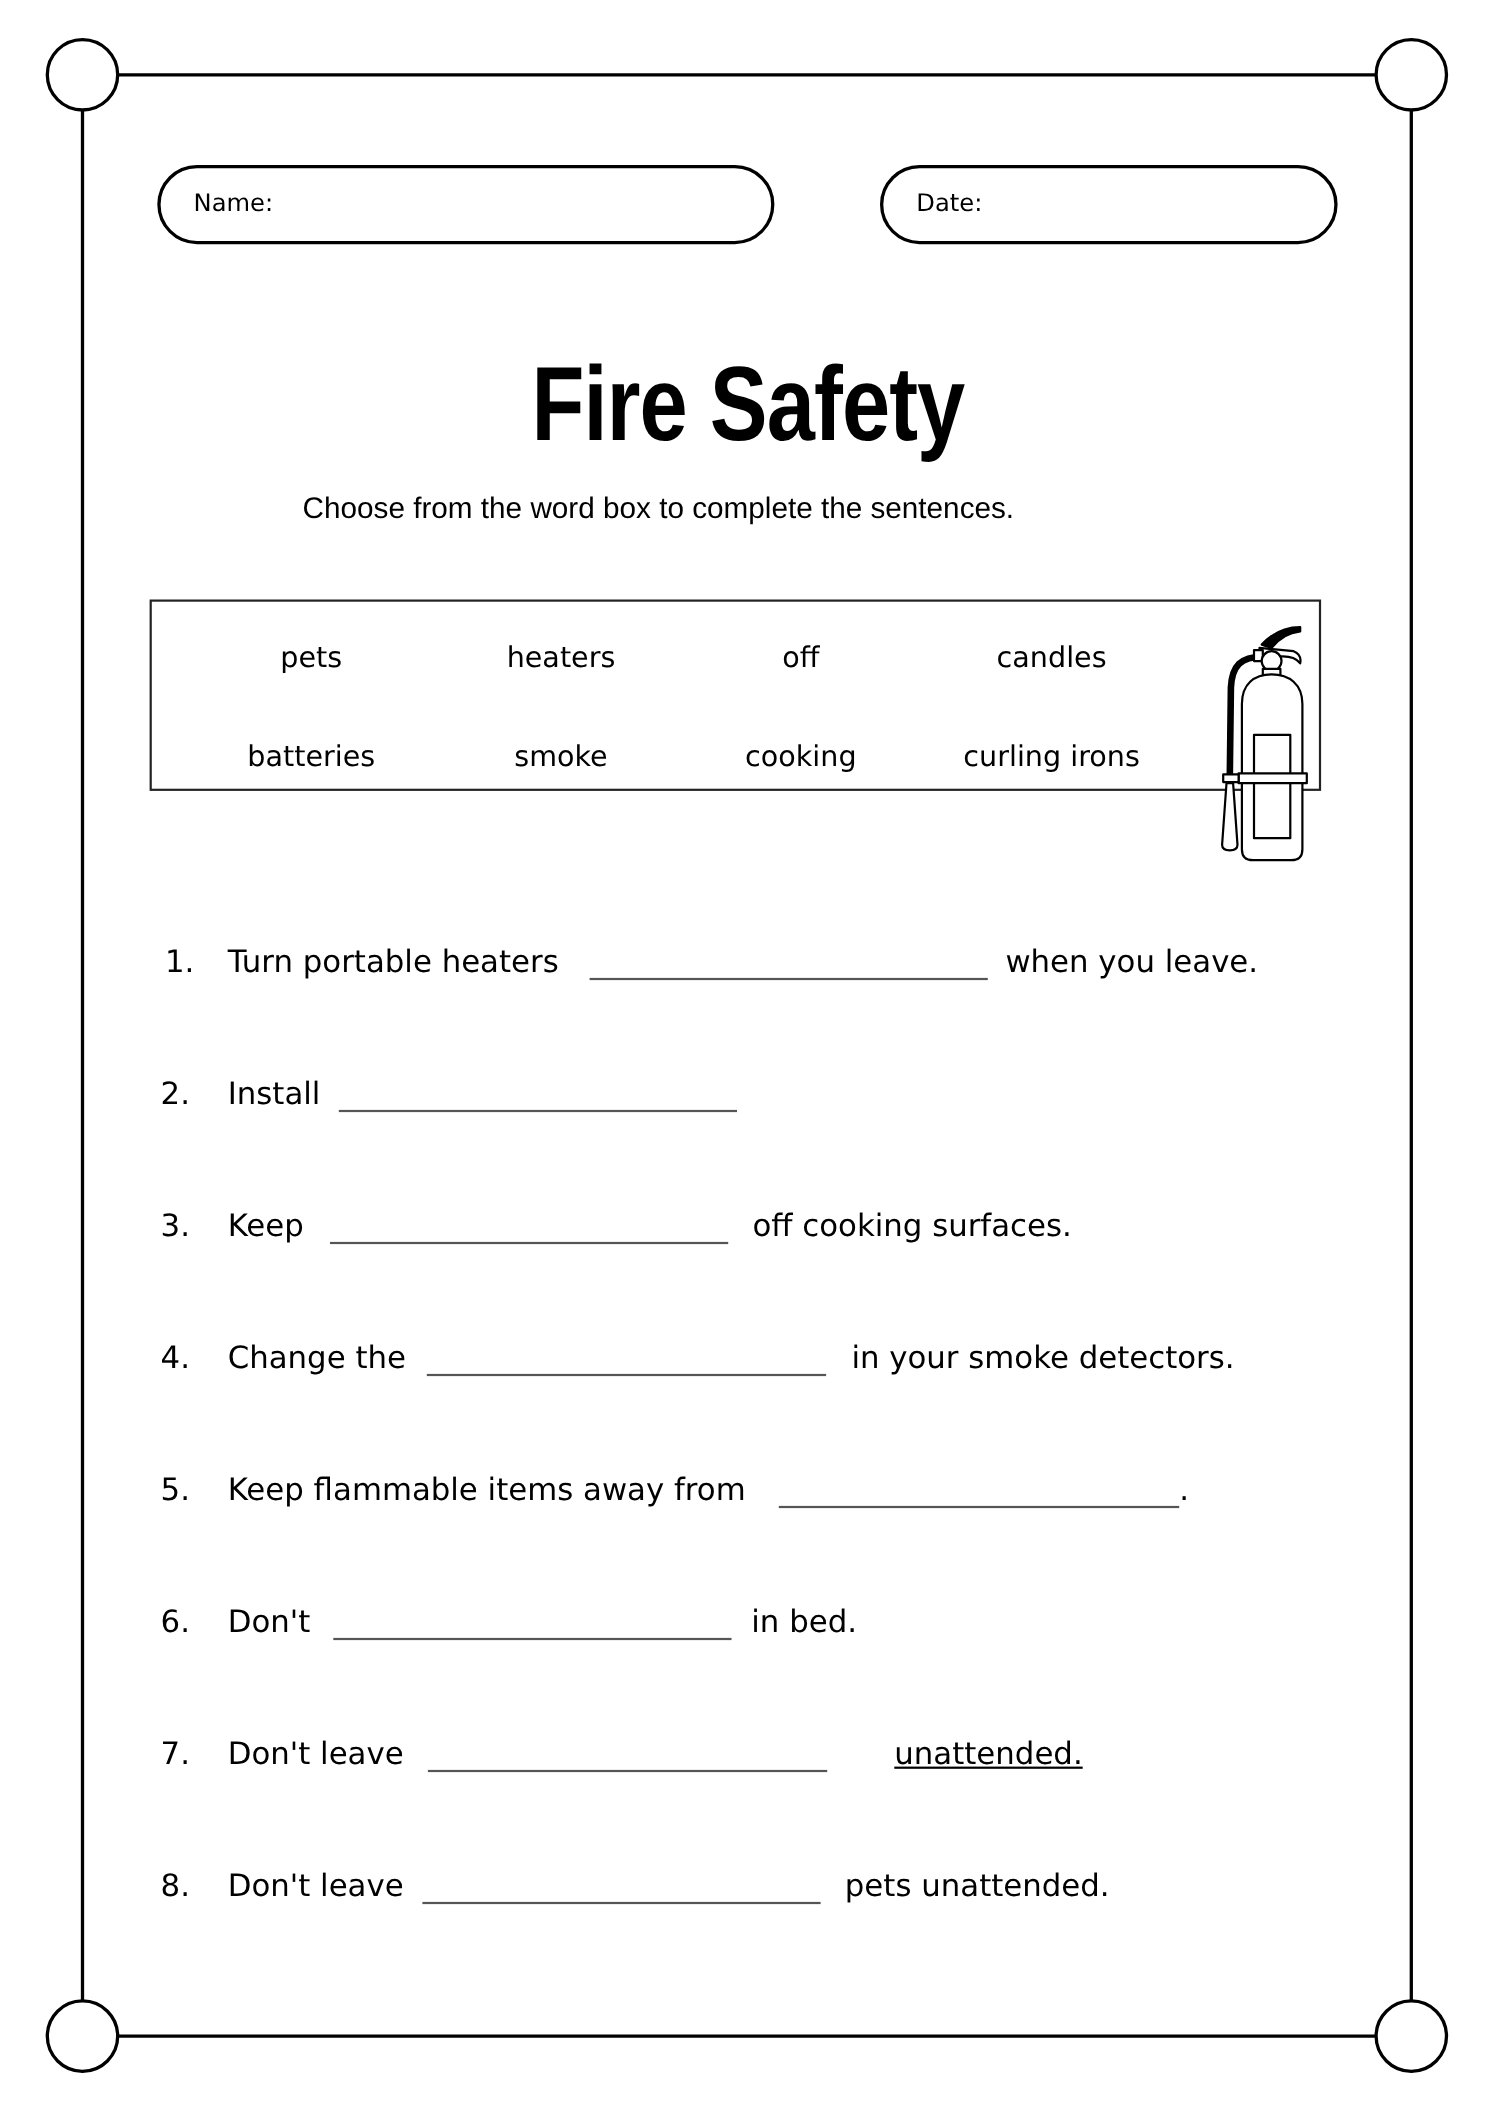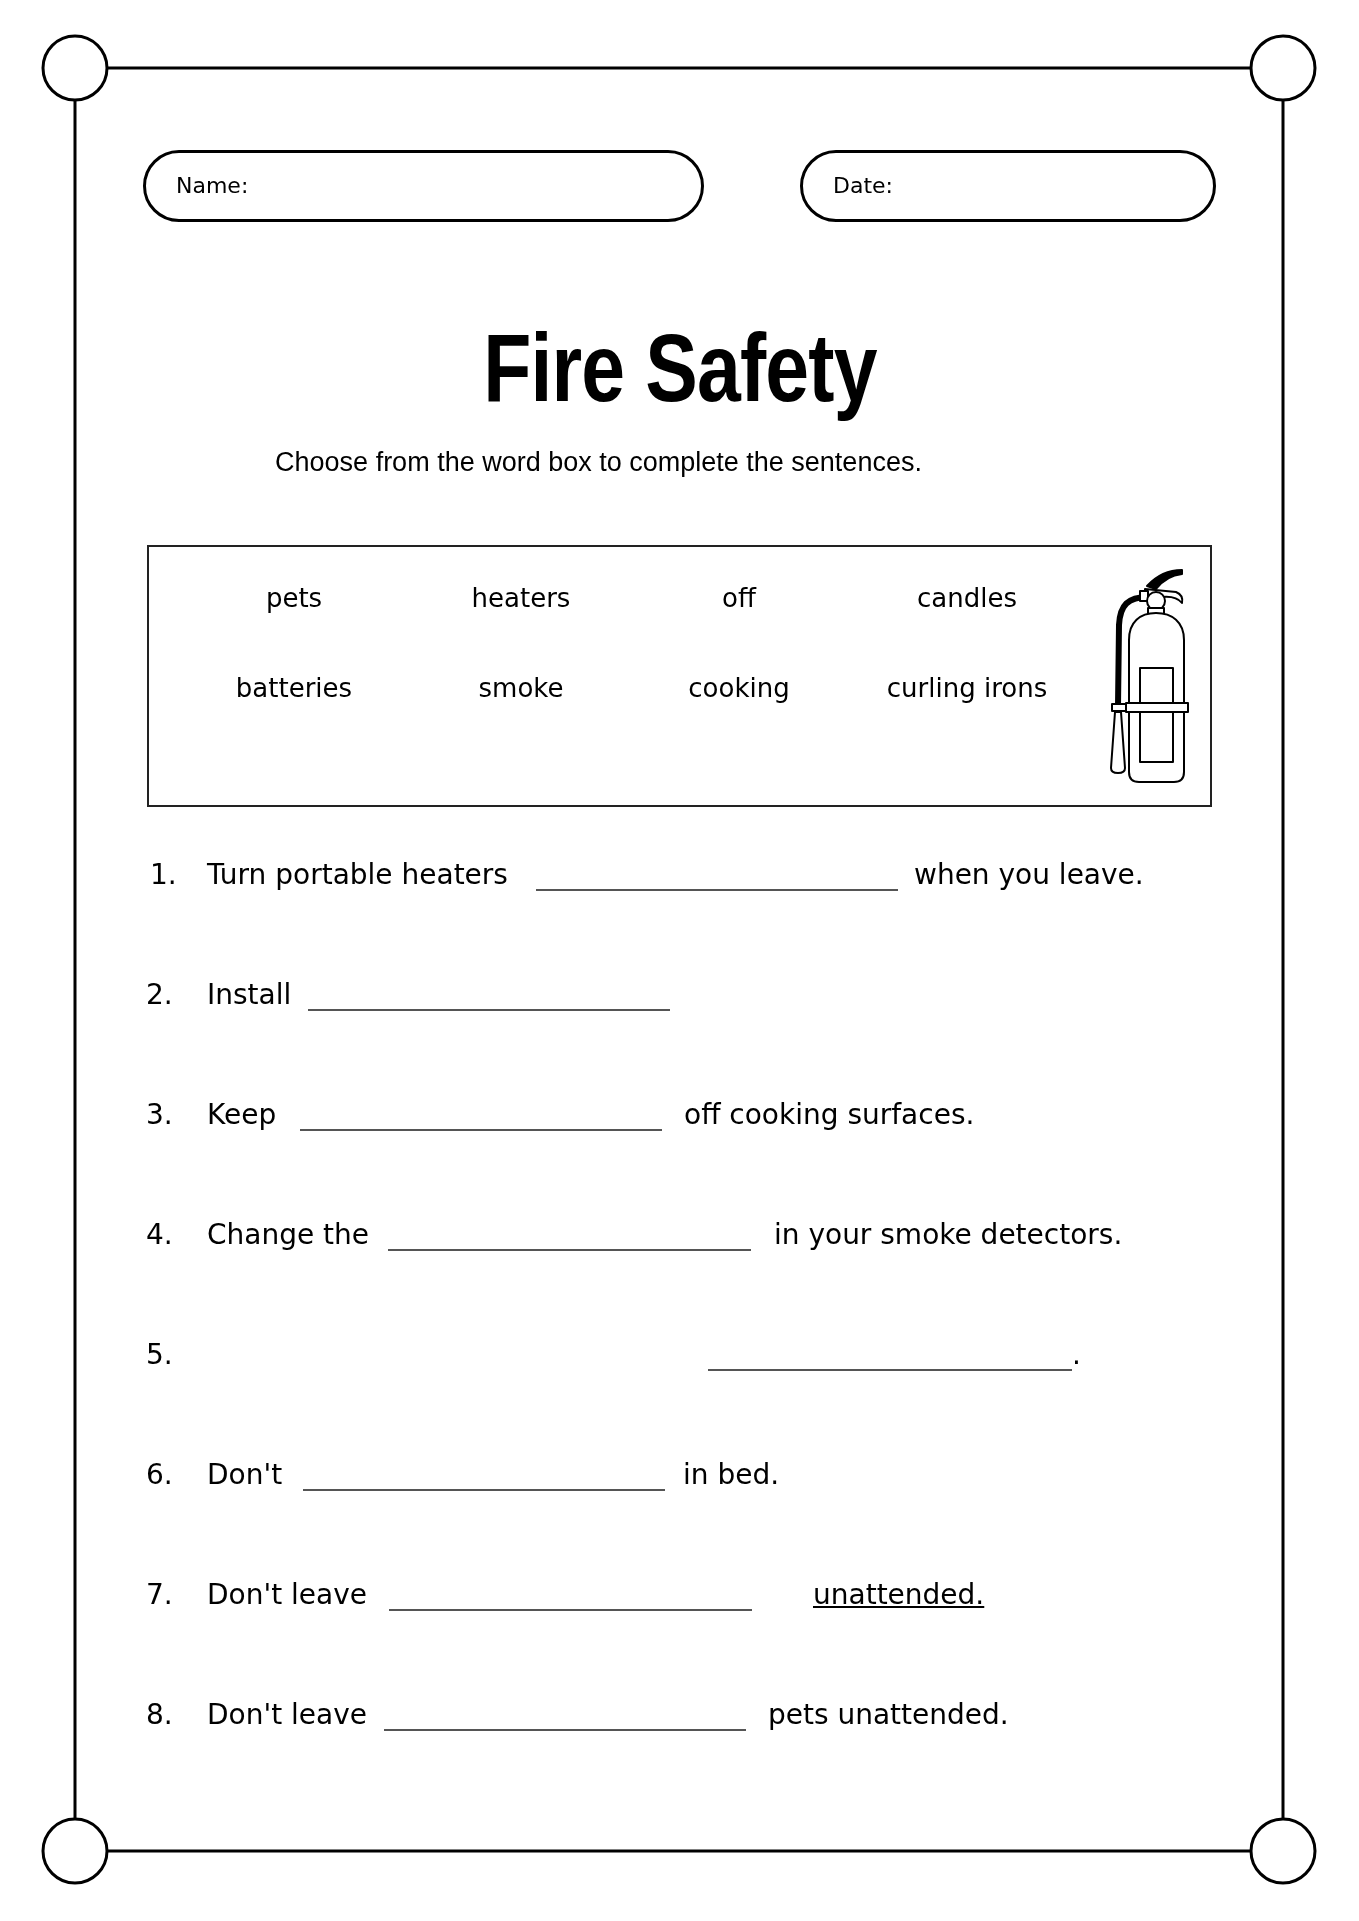--- a/index.html
+++ b/index.html
@@ -72,24 +72,24 @@
       left: 0; width: 1197px;
       top: 446px;
       text-align: center;
       font-family: "Liberation Sans", sans-serif;
       font-size: 27px;
       line-height: 32px;
     }
 
     .word-box {
       position: absolute;
-      left: 147px;
+      left: 136px;
       top: 545px;
       width: 1065px;
-      height: 262px;
+      height: 174px;
       box-sizing: border-box;
       border: 2px solid #222;
       background: #fff;
     }
     .word {
       position: absolute;
       width: 220px;
       margin-left: -110px;
       text-align: center;
       font-size: 26px;
@@ -214,20 +214,21 @@
 
 <div class="sentence" style="top:1218px;">
   <span class="num">4.</span>
   <span class="seg" style="left:207px;">Change the</span>
   <span class="blank" style="left:388px; width:363px;"></span>
   <span class="seg" style="left:774px;">in your smoke detectors.</span>
 </div>
 
 <div class="sentence" style="top:1338px;">
   <span class="num">5.</span>
+  <span class="seg" style="left:207px;">Keep flammable items away from</span>
   <span class="blank" style="left:708px; width:364px;"></span>
   <span class="seg" style="left:1072px;">.</span>
 </div>
 
 <div class="sentence" style="top:1458px;">
   <span class="num">6.</span>
   <span class="seg" style="left:207px;">Don't</span>
   <span class="blank" style="left:303px; width:362px;"></span>
   <span class="seg" style="left:683px;">in bed.</span>
 </div>

